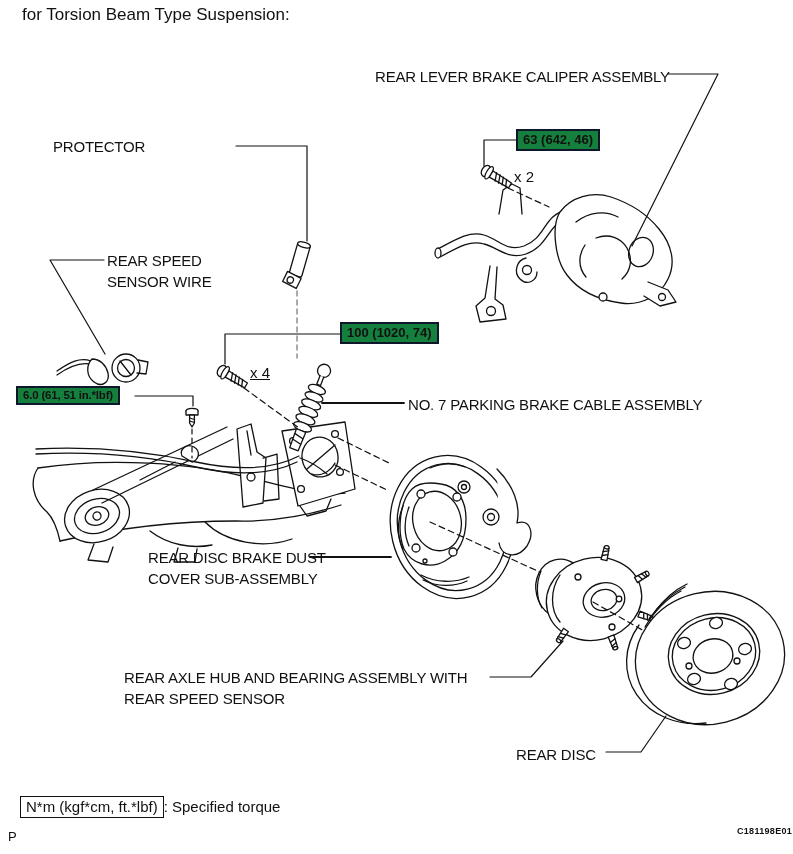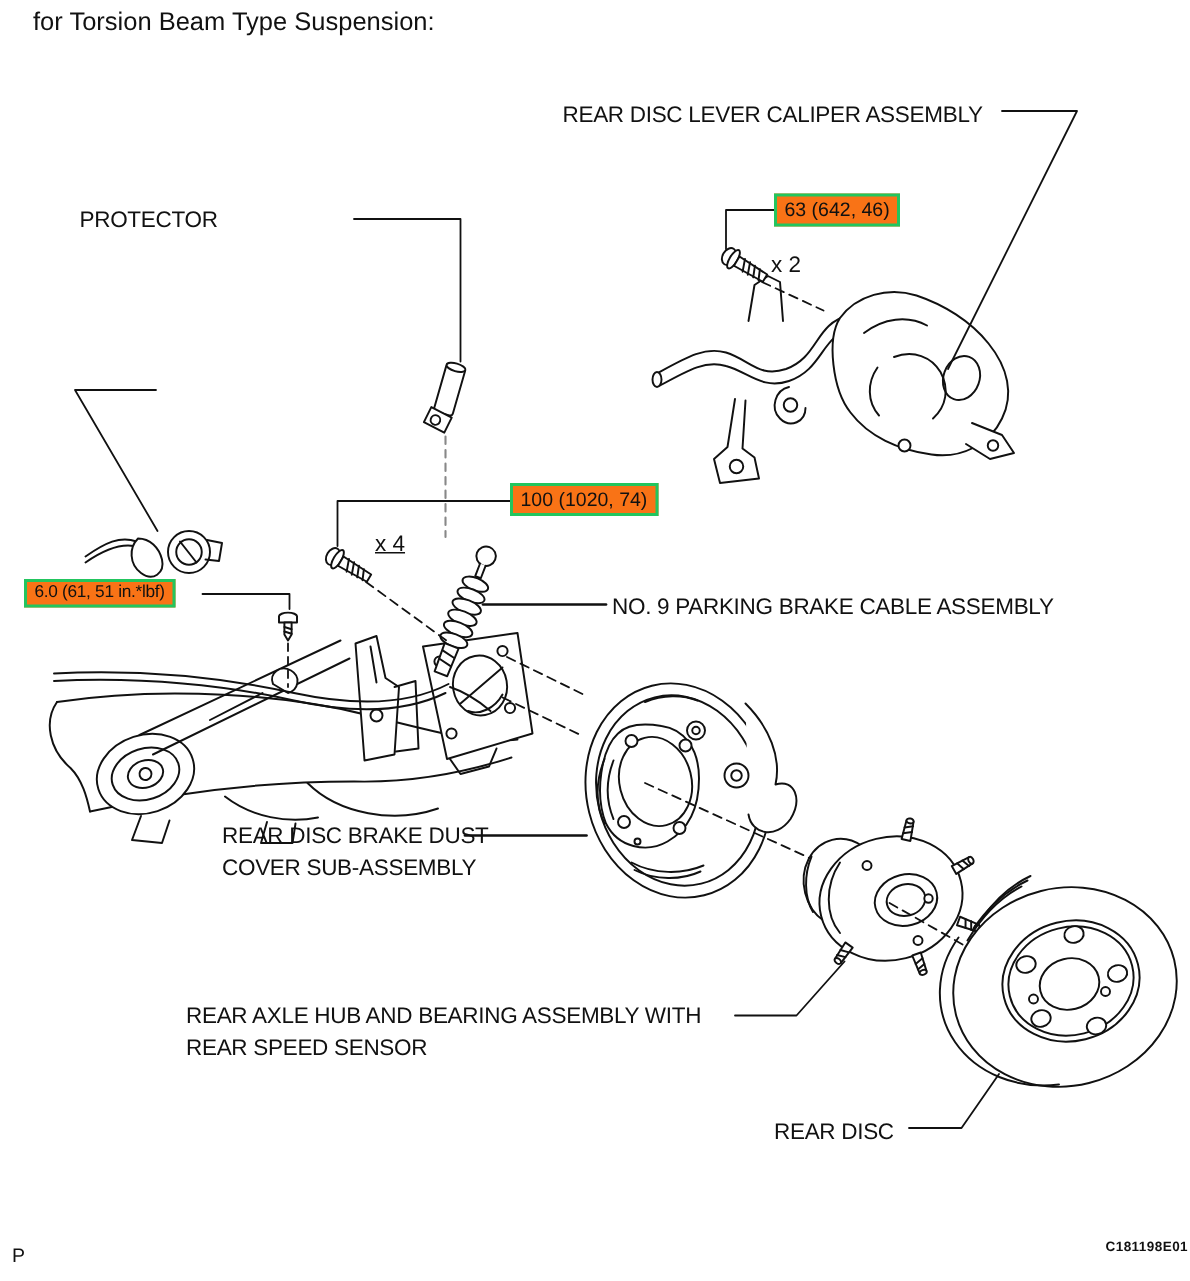--- a/index.html
+++ b/index.html
@@ -9,22 +9,22 @@
   }
   .art { position:absolute; left:0; top:0; }
   .title {
     position:absolute; left:22px; top:5px; font-size:17px; white-space:nowrap;
   }
   .lbl {
     position:absolute; font-size:15px; line-height:21px; letter-spacing:-0.2px;
     white-space:nowrap;
   }
   .torque {
-    position:absolute; border:2px solid #22c55e; background:#f97316;
-    font-size:13px; font-weight:normal; padding:1px 5px 2px; white-space:nowrap;
+    position:absolute; border:2px solid #0f172a; background:#15803d;
+    font-size:13px; font-weight:bold; padding:1px 5px 2px; white-space:nowrap;
   }
   .torque.small { font-size:11.5px; letter-spacing:-0.2px; }
   .qty { position:absolute; font-size:15px; white-space:nowrap; }
   .legend { position:absolute; left:20px; top:796px; font-size:15px; white-space:nowrap; }
   .legend .unitbox { border:1.5px solid #111; padding:1px 5px 2px; display:inline-block; }
   .pagemark { position:absolute; left:8px; top:829px; font-size:13px; }
   .dwgcode { position:absolute; left:737px; top:826px; font-size:9px; font-weight:bold; letter-spacing:0.3px; }
   svg * { vector-effect:none; }
 </style>
 </head>
@@ -262,46 +262,53 @@
       <path d="M 340,334 L 225,334 L 225,364"></path>
       <path d="M 404,403 L 322,403" stroke-width="1.8"></path>
       <path d="M 310,557 L 391,557" stroke-width="1.8"></path>
       <path d="M 490,677 L 531,677 L 563,641"></path>
       <path d="M 606,752 L 641,752 L 666,716"></path>
     </g>
   </svg>
 
   <div class="title">for Torsion Beam Type Suspension:</div>
 
-  <div class="lbl" style="left:375px; top:66px;">REAR DISC LEVER CALIPER ASSEMBLY</div>
+  <div class="lbl" style="left:375px; top:66px;">REAR LEVER BRAKE CALIPER ASSEMBLY</div>
 
   <div class="torque" style="left:516px; top:129px;">63 (642, 46)</div>
   <div class="qty" style="left:514px; top:168px;">x 2</div>
 
   <div class="lbl" style="left:53px; top:136px;">
     <div>PROTECTOR</div>
   </div>
 
+  <div class="lbl" style="left:107px; top:250px;">
+    <div>REAR SPEED</div>
+    <div>SENSOR WIRE</div>
+  </div>
 
   <div class="torque small" style="left:16px; top:386px;text-align:right;">6.0 (61, 51 in.*lbf)</div>
 
   <div class="torque" style="left:340px; top:322px;">100 (1020, 74)</div>
-  <div class="qty" style="left:250px; top:354px;text-decoration:underline;">x 4</div>
-
-  <div class="lbl" style="left:408px; top:394px;">NO. 9 PARKING BRAKE CABLE ASSEMBLY</div>
+  <div class="qty" style="left:250px; top:364px;text-decoration:underline;">x 4</div>
+
+  <div class="lbl" style="left:408px; top:394px;">NO. 7 PARKING BRAKE CABLE ASSEMBLY</div>
 
   <div class="lbl" style="left:124px; top:547px;margin-left:24px;">
     <div>REAR DISC BRAKE DUST</div>
     <div>COVER SUB-ASSEMBLY</div>
   </div>
 
   <div class="lbl" style="left:124px; top:667px;">
     <div>REAR AXLE HUB AND BEARING ASSEMBLY WITH</div>
     <div>REAR SPEED SENSOR</div>
   </div>
 
   <div class="lbl" style="left:516px; top:744px;">REAR DISC</div>
 
+  <div class="legend">
+    <span class="unitbox">N*m (kgf*cm, ft.*lbf)</span><span>: Specified torque</span>
+  </div>
 
   <div class="pagemark">P</div>
   <div class="dwgcode">C181198E01</div>
 
 </div>
 
 </body></html>

